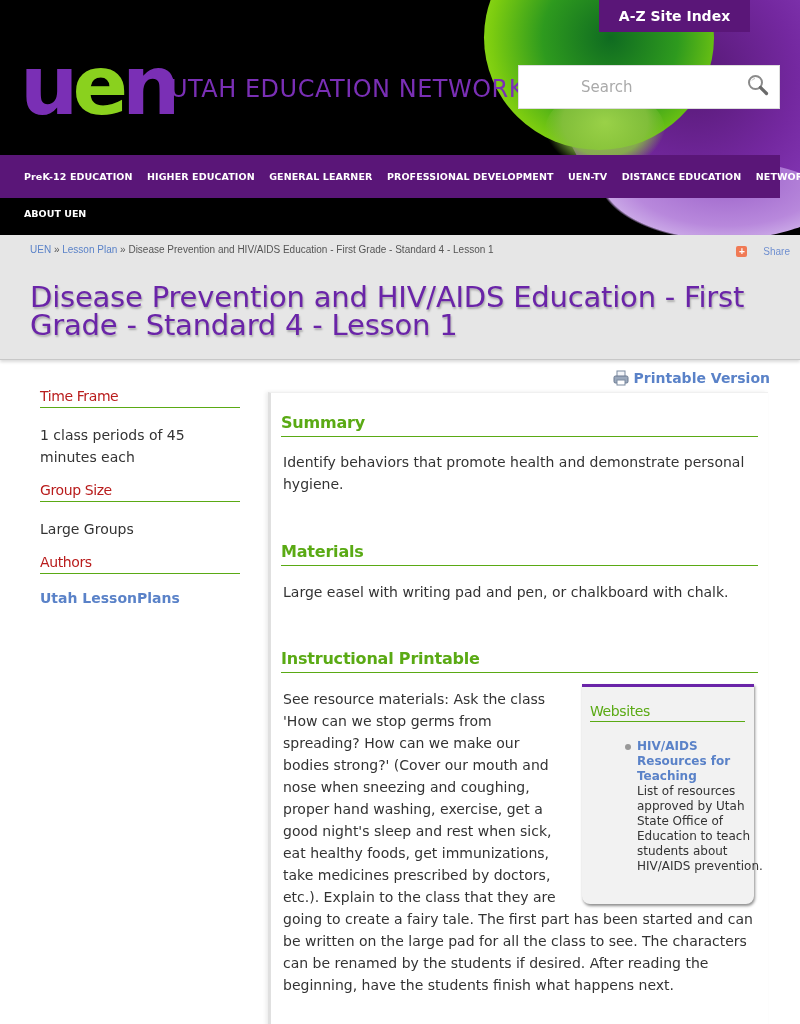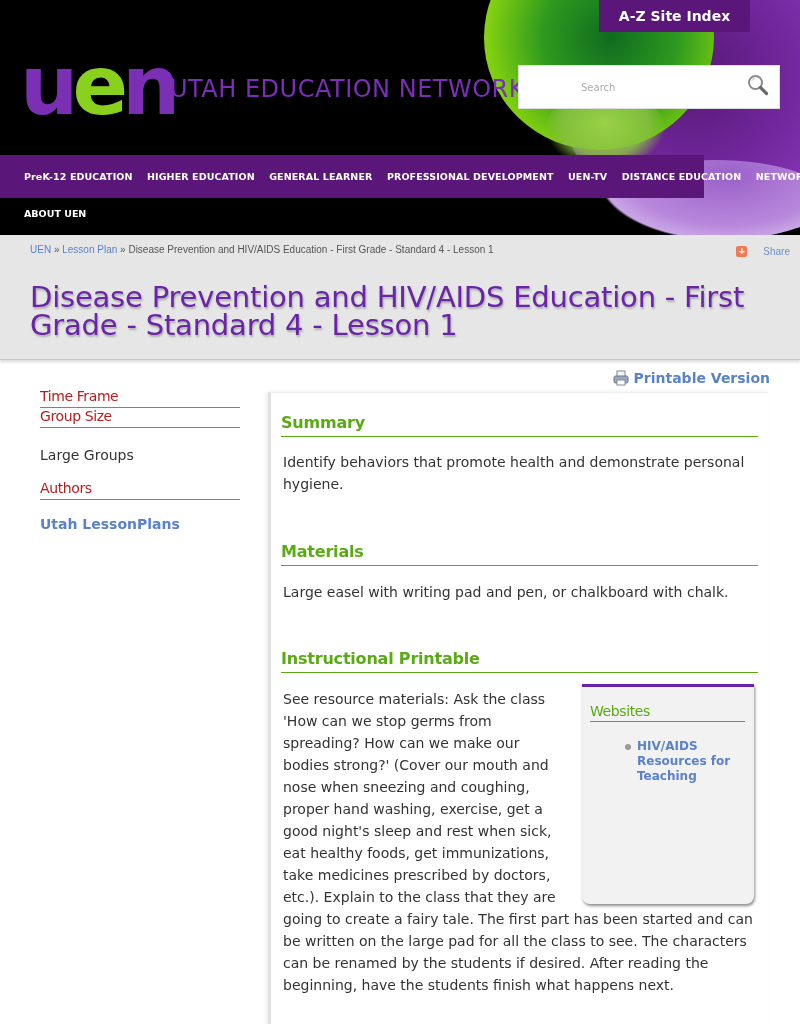--- a/index.html
+++ b/index.html
@@ -16,25 +16,25 @@
     .logo { position: absolute; left: 20px; top: 55px; height: 62px; display: flex; align-items: flex-end; }
     .logo-mark { display: flex; align-items: flex-end; height: 62px; }
     .logo-letter { font-family: "DejaVu Sans", sans-serif; font-weight: bold; font-size: 82px; line-height: 62px; letter-spacing: -6px; }
     .logo-u, .logo-n { color: #7a2fb5; }
     .logo-e { color: #8ad11e; }
     .logo-text { position: absolute; left: 170px; top: 75px; color: #7a2fb5; font-size: 24px; letter-spacing: 0.5px; font-family: "DejaVu Sans", sans-serif; font-weight: normal; }
 
     .az-index { position: absolute; left: 599px; top: 0; width: 151px; height: 32px; background: #5a1678; color: #fff; font-weight: bold; font-size: 14px; display: flex; align-items: center; justify-content: center; }
 
     .search-box { position: absolute; left: 518px; top: 65px; width: 262px; height: 44px; background: #fff; border: 1px solid #ddd; display: flex; align-items: center; }
-    .search-input { border: none; outline: none; width: 210px; height: 100%; padding-left: 62px; font-size: 10px; color: #8b5cf6; background: transparent; font-family: "DejaVu Sans", sans-serif; }
+    .search-input { border: none; outline: none; width: 210px; height: 100%; padding-left: 62px; font-size: 15px; color: #8b5cf6; background: transparent; font-family: "DejaVu Sans", sans-serif; }
     .search-input::placeholder { color: #aaa; }
     .search-icon { position: absolute; right: 10px; top: 8px; width: 22px; height: 22px; }
 
-    .nav { position: absolute; left: 0; top: 155px; width: 704px; height: 43px; background: #5a1678; display: flex; align-items: center; padding-left: 24px; }
+    .nav { position: absolute; left: 0; top: 155px; width: 780px; height: 43px; background: #5a1678; display: flex; align-items: center; padding-left: 24px; }
     .nav-item { color: #fff; font-size: 9.5px; font-weight: bold; margin-right: 14.5px; white-space: nowrap; letter-spacing: 0.1px; }
     .nav-row2 { position: absolute; left: 24px; top: 208px; color: #fff; font-size: 9.5px; font-weight: bold; }
 
     
     .banner { position: absolute; left: 0; top: 235px; width: 800px; height: 125px; background: #e6e6e6; border-bottom: 1px solid #c8c8c8; box-shadow: 0 2px 3px rgba(0,0,0,0.15); }
     .breadcrumb { position: absolute; left: 30px; top: 9px; font-size: 10px; color: #555; font-family: "Liberation Sans", sans-serif; }
     .breadcrumb a { color: #5a82c8; text-decoration: none; }
     .share { position: absolute; right: 10px; top: 11px; display: flex; align-items: center; font-size: 10px; color: #6f8fd0; font-family: "Liberation Sans", sans-serif; }
     .share-icon { width: 11px; height: 11px; background: #f07a55; border-radius: 2px; color: #fff; font-size: 10px; line-height: 11px; text-align: center; font-weight: bold; margin-right: 16px; }
     .page-title { position: absolute; left: 30px; top: 48px; width: 740px; color: #6a24a8; font-size: 29px; line-height: 28px; font-family: "DejaVu Sans", sans-serif; font-weight: normal; text-shadow: 1px 2px 2px rgba(0,0,0,0.25); letter-spacing: -0.2px; }
@@ -115,20 +115,21 @@
   </div>
   <a class="share">
     <span class="share-icon">+</span>
     <span>Share</span>
   </a>
   <h1 class="page-title">Disease Prevention and HIV/AIDS Education - First Grade - Standard 4 - Lesson 1</h1>
 </div>
 
 <aside class="sidebar">
   <div class="side-head">Time Frame</div>
+  <div class="side-val">1 class periods of 45 minutes each</div>
   <div class="side-head">Group Size</div>
   <div class="side-val">Large Groups</div>
   <div class="side-head">Authors</div>
   <a class="side-link">Utah LessonPlans</a>
 </aside>
 
 <a class="printable">
   <span class="print-icon">
     <svg width="16" height="16" viewBox="0 0 16 16">
       <rect x="4" y="1" width="8" height="6" fill="#f4f6fa" stroke="#7a8aa0" stroke-width="1"></rect>
@@ -151,15 +152,16 @@
   <div class="proc-text">
     <div class="proc-float"></div>
     <span>See resource materials: Ask the class 'How can we stop germs from spreading? How can we make our bodies strong?' (Cover our mouth and nose when sneezing and coughing, proper hand washing, exercise, get a good night's sleep and rest when sick, eat healthy foods, get immunizations, take medicines prescribed by doctors, etc.). Explain to the class that they are going to create a fairy tale. The first part has been started and can be written on the large pad for all the class to see. The characters can be renamed by the students if desired. After reading the beginning, have the students finish what happens next.</span>
   </div>
 
   <div class="websites-box">
     <div class="web-head">Websites</div>
     <div class="web-item">
       <span class="web-bullet"></span>
       <a class="web-link">HIV/AIDS Resources for Teaching</a>
+      <div class="web-desc">List of resources approved by Utah State Office of Education to teach students about HIV/AIDS prevention.</div>
     </div>
   </div>
 </main>
 
 </body></html>

